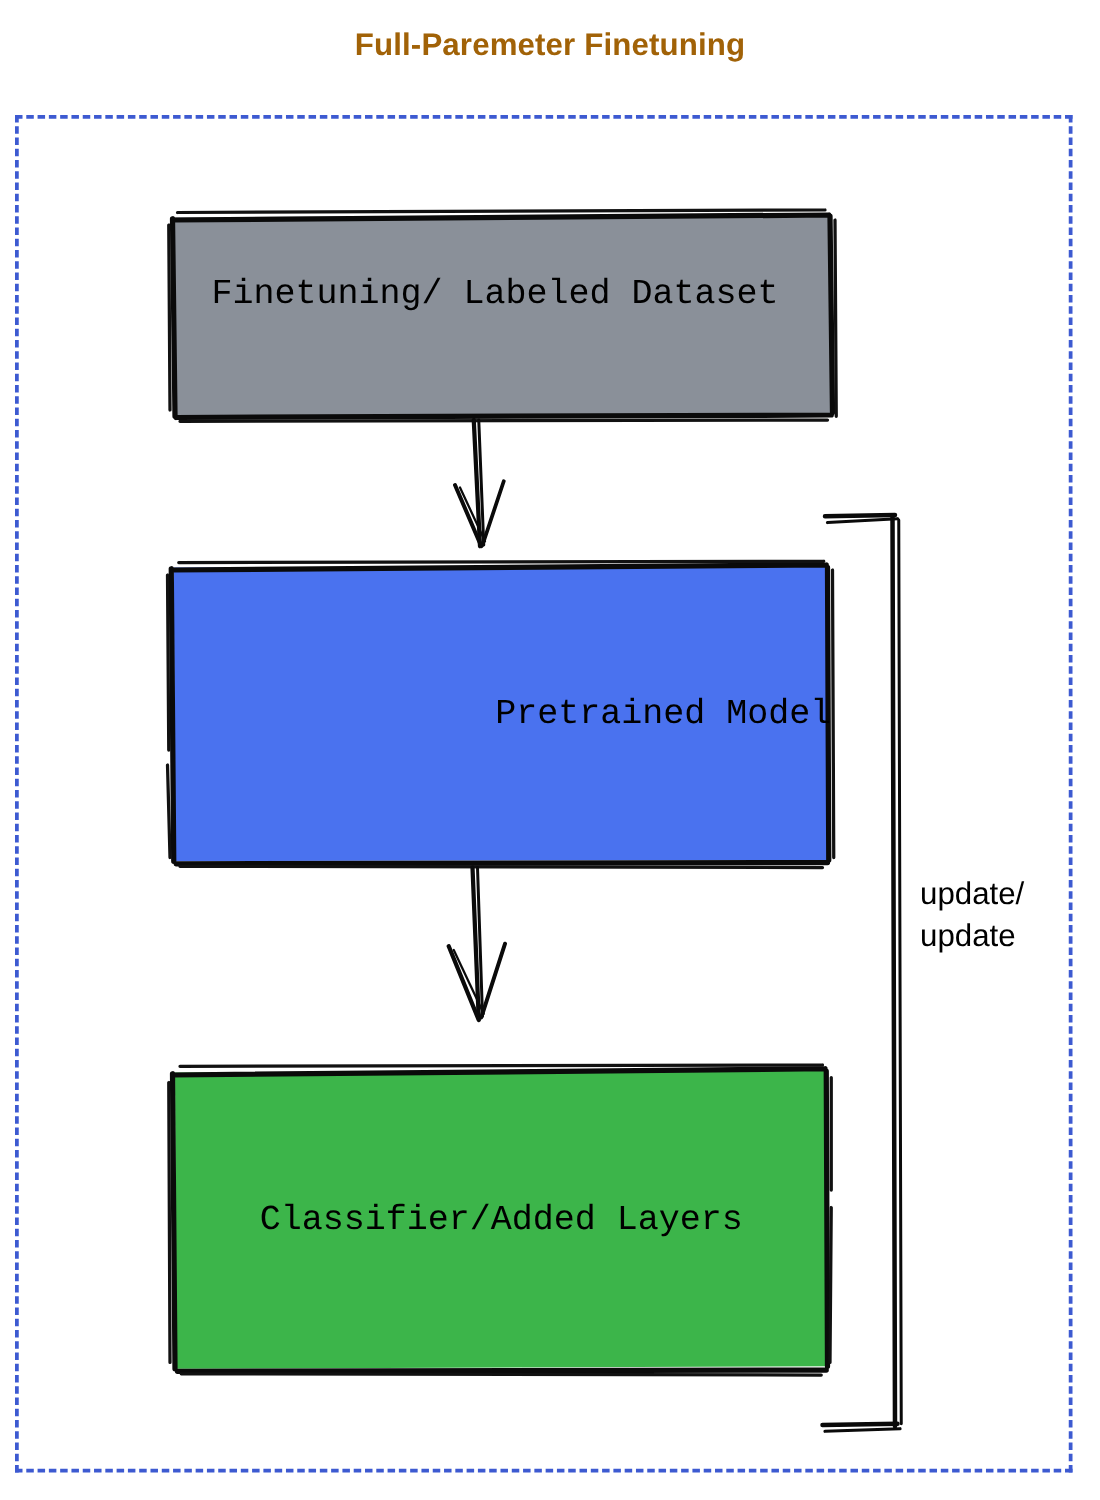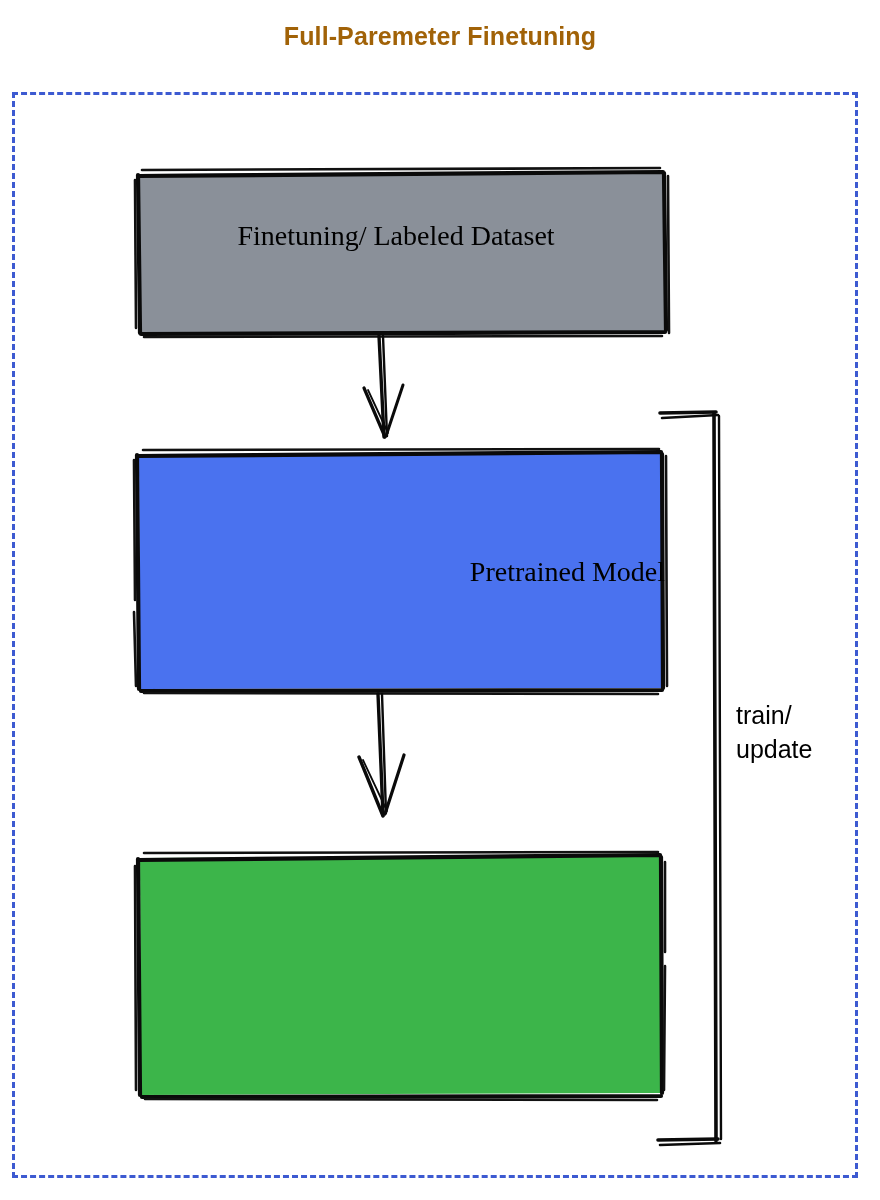--- a/index.html
+++ b/index.html
@@ -59,21 +59,21 @@
     height: 1200px;
     pointer-events: none;
   }
 
   
   .box-label {
     position: absolute;
     color: #000000;
     font-size: 28px;
     font-weight: 400;
-    font-family: Liberation Serif, serif;
+    font-family: Liberation Mono, monospace;
     white-space: nowrap;
   }
 
   #label-dataset {
     left: 137px;
     top: 220px;
     width: 528px;
     text-align: center;
     transform: translateX(-5px);
   }
@@ -162,19 +162,20 @@
 
       <path d="M 658,1140 L 718,1139" fill="none" stroke="#0a0a0a" stroke-width="3.6" stroke-linecap="round"></path>
       <path d="M 660,1145 L 720,1143" fill="none" stroke="#0a0a0a" stroke-width="2.6" stroke-linecap="round"></path>
     </g>
   </svg>
 
   <div class="box-label" id="label-dataset">Finetuning/ Labeled Dataset</div>
 
   <div class="box-label" id="label-pretrained">Pretrained Model</div>
 
+  <div class="box-label" id="label-classifier">Classifier/Added Layers</div>
 
   <div id="loop-label">
-    <span class="ln">train/</span>
+    <span class="ln">update/</span>
     <span class="ln">update</span>
   </div>
 
 </div>
 
 </body></html>

